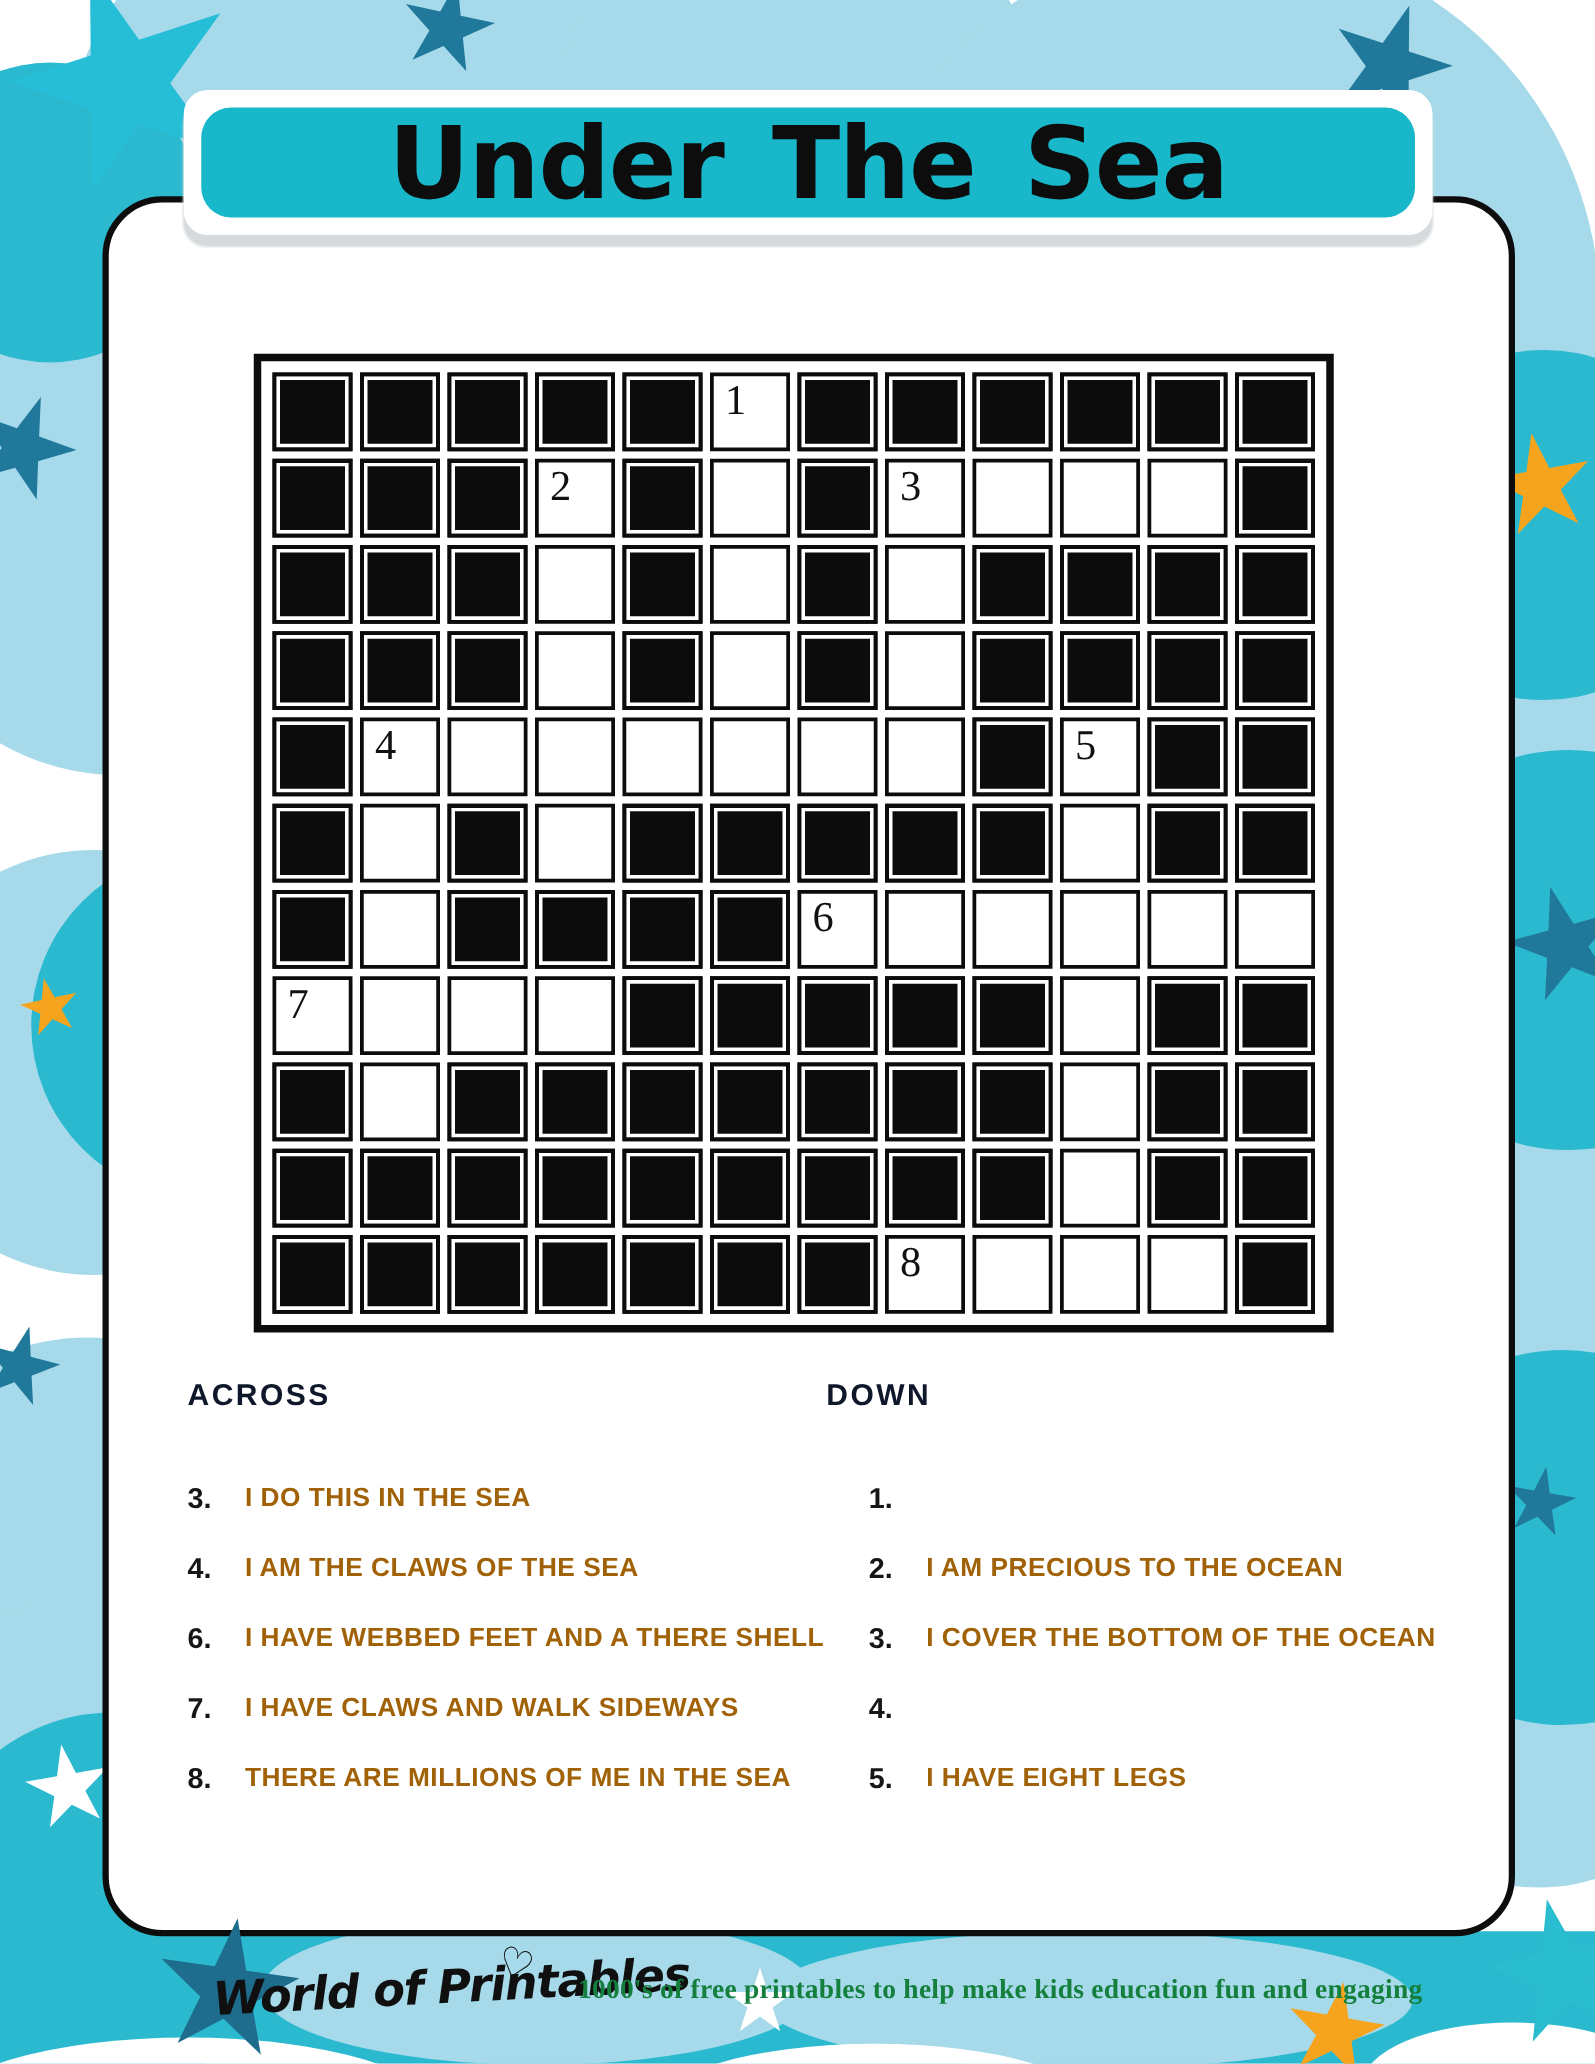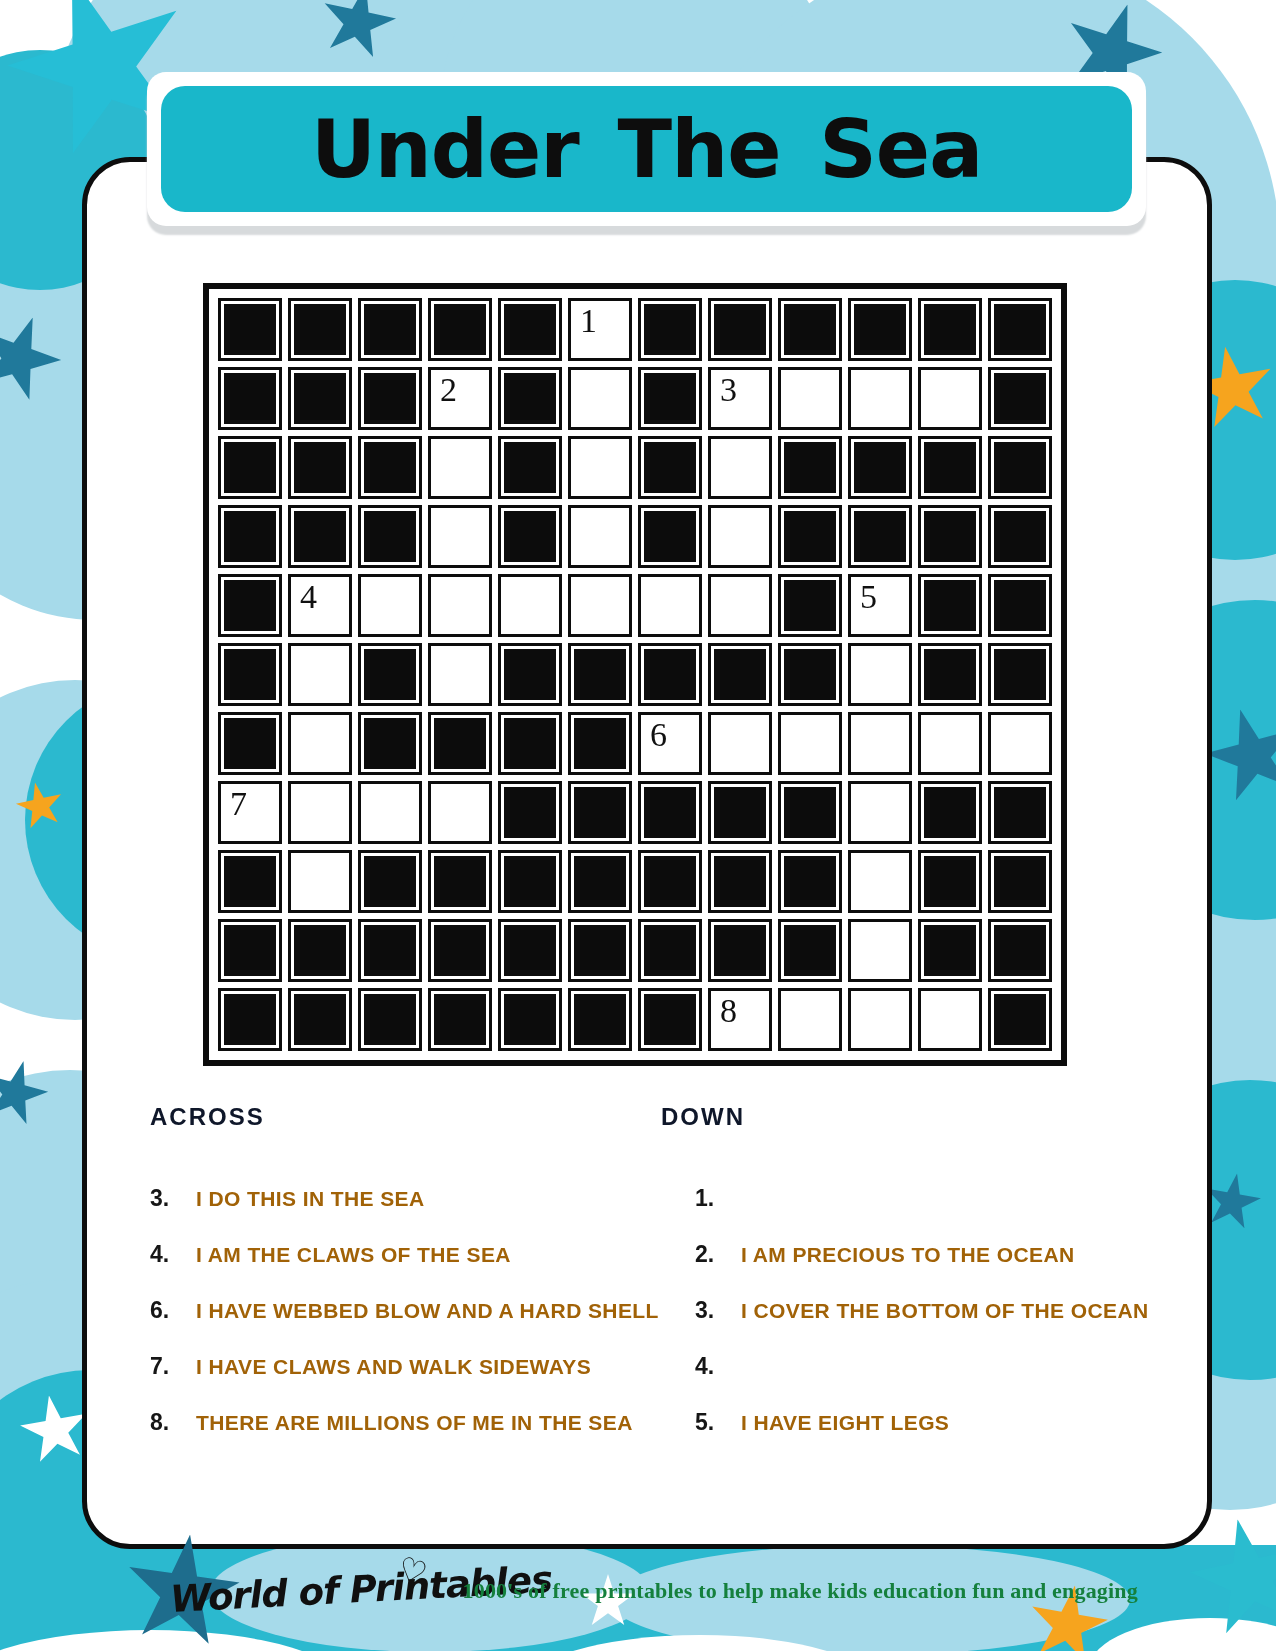--- a/index.html
+++ b/index.html
@@ -18,21 +18,21 @@
   }
   
   .footer-band{position:absolute;left:0;top:1545px;width:1276px;height:106px;background:#2bb9cf;}
   
   .card{
     position:absolute;left:82px;top:157px;width:1130px;height:1392px;
     background:#ffffff;border:5px solid #0d0d0d;border-radius:48px;box-sizing:border-box;
   }
   
   .banner{
-    position:absolute;left:147px;top:72px;width:999px;height:154px;
+    position:absolute;left:147px;top:72px;width:999px;height:116px;
     background:#ffffff;border-radius:19px;
     box-shadow:0 9px 2px #d7dadc;
   }
   .banner-inner{
     position:absolute;left:14px;top:14px;right:14px;bottom:14px;
     background:#19b7ca;border-radius:24px;
   }
   .banner-title{
     position:absolute;left:0;right:0;top:0;bottom:0;
     display:flex;align-items:center;justify-content:center;
@@ -287,21 +287,21 @@
     <div class="clue">
       <span class="clue-num">3.</span>
       <span class="clue-text">I DO THIS IN THE SEA</span>
     </div>
     <div class="clue">
       <span class="clue-num">4.</span>
       <span class="clue-text">I AM THE CLAWS OF THE SEA</span>
     </div>
     <div class="clue">
       <span class="clue-num">6.</span>
-      <span class="clue-text">I HAVE WEBBED BLOW AND A HARD SHELL</span>
+      <span class="clue-text">I HAVE WEBBED FEET AND A THERE SHELL</span>
     </div>
     <div class="clue">
       <span class="clue-num">7.</span>
       <span class="clue-text">I HAVE CLAWS AND WALK SIDEWAYS</span>
     </div>
     <div class="clue">
       <span class="clue-num">8.</span>
       <span class="clue-text">THERE ARE MILLIONS OF ME IN THE SEA</span>
     </div>
   </div>

